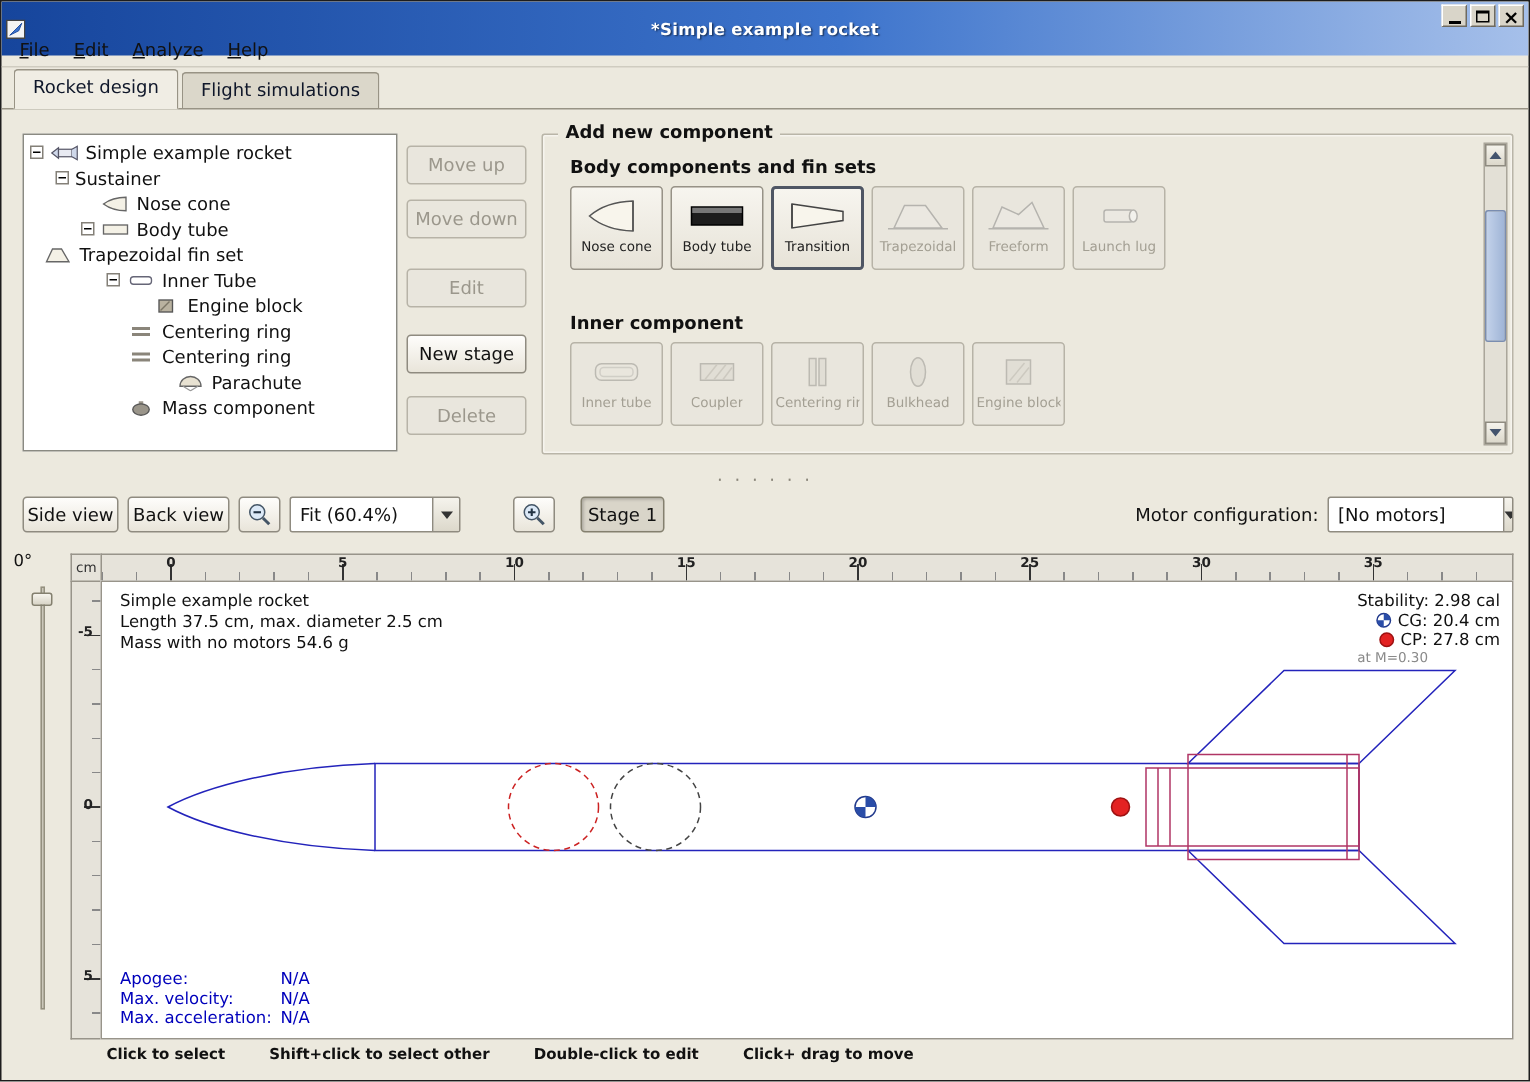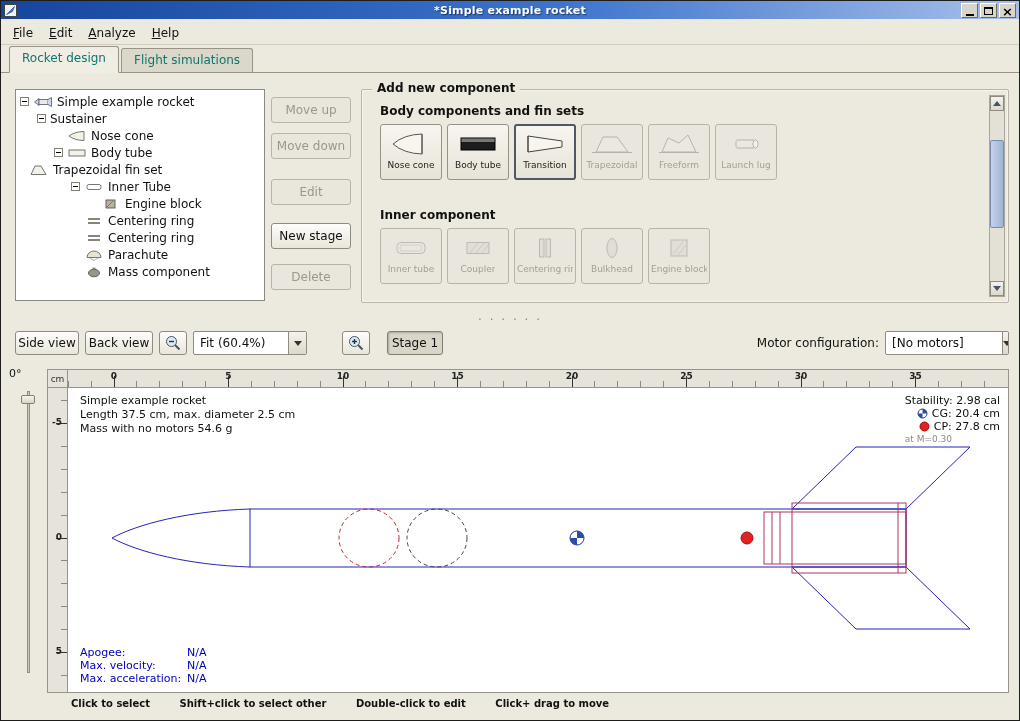--- a/index.html
+++ b/index.html
@@ -6,21 +6,21 @@
   html,body { background:#9a9a9a; }
   body { font-family:"DejaVu Sans","Liberation Sans",sans-serif; }
 
   .window {
     position:relative; width:1020px; height:721px;
     background:#ece9de; border:1px solid #1d1d1d; overflow:hidden;
   }
 
   
   .titlebar {
-    position:absolute; top:0; left:0; right:0; height:18px;
+    position:absolute; top:0; left:0; right:0; height:36px;
     background:linear-gradient(90deg,#16459c 0%,#3d74cc 55%,#a6c0ea 100%);
     display:flex; align-items:center;
   }
   .title-icon { width:15px; height:15px; margin-left:2px; display:flex; align-items:center; justify-content:center; }
   .title-text {
     position:absolute; left:0; right:0; text-align:center;
     color:#fff; font-size:11px; font-weight:bold; letter-spacing:.2px;
     text-shadow:1px 1px 1px rgba(0,0,0,.5); pointer-events:none;
   }
   .win-buttons { position:absolute; right:3px; top:2px; display:flex; gap:2px; }
@@ -43,21 +43,21 @@
 
   
   .tabs {
     position:absolute; top:45px; left:0; right:0; height:27px;
     display:flex; align-items:flex-end; padding-left:8px;
     border-bottom:1px solid #989385;
   }
   .tab {
     font-size:12px; padding:4px 12px 5px; height:24px;
     background:#dbd7ca; border:1px solid #989385; border-bottom:none;
-    border-radius:3px 3px 0 0; margin-right:2px; color:#0f766e;
+    border-radius:3px 3px 0 0; margin-right:2px; color:#0f172a;
   }
   .tab.active {
     height:27px; background:#f0ede4; margin-bottom:-1px;
     border-bottom:1px solid #f0ede4; font-weight:normal;
   }
 
   
   .toppane { position:absolute; top:72px; left:0; right:0; height:240px; }
 
   .tree-panel {
@@ -295,21 +295,21 @@
       <div class="trow" style="padding-left:55px">
         <span class="exp hidden"></span>
         <span class="ticon">
             <svg viewBox="0 0 20 12">
               <rect x="4" y="3" width="12" height="2" fill="#8a857a"></rect>
               <rect x="4" y="7" width="12" height="2" fill="#8a857a"></rect>
             </svg>
           </span>
         <span class="tlabel">Centering ring</span>
       </div>
-      <div class="trow" style="padding-left:55px">
+      <div class="trow" style="padding-left:88px">
         <span class="exp hidden"></span>
         <span class="ticon">
             <svg viewBox="0 0 20 12">
               <path d="M3,8.5 A7,6.5 0 0 1 17,8.5 Z" fill="#e8e2d2" stroke="#666" stroke-width="0.9"></path>
               <path d="M5,8.5 L10,11.5 L15,8.5" fill="none" stroke="#999" stroke-width="0.8"></path>
             </svg>
           </span>
         <span class="tlabel">Parachute</span>
       </div>
       <div class="trow" style="padding-left:55px">

